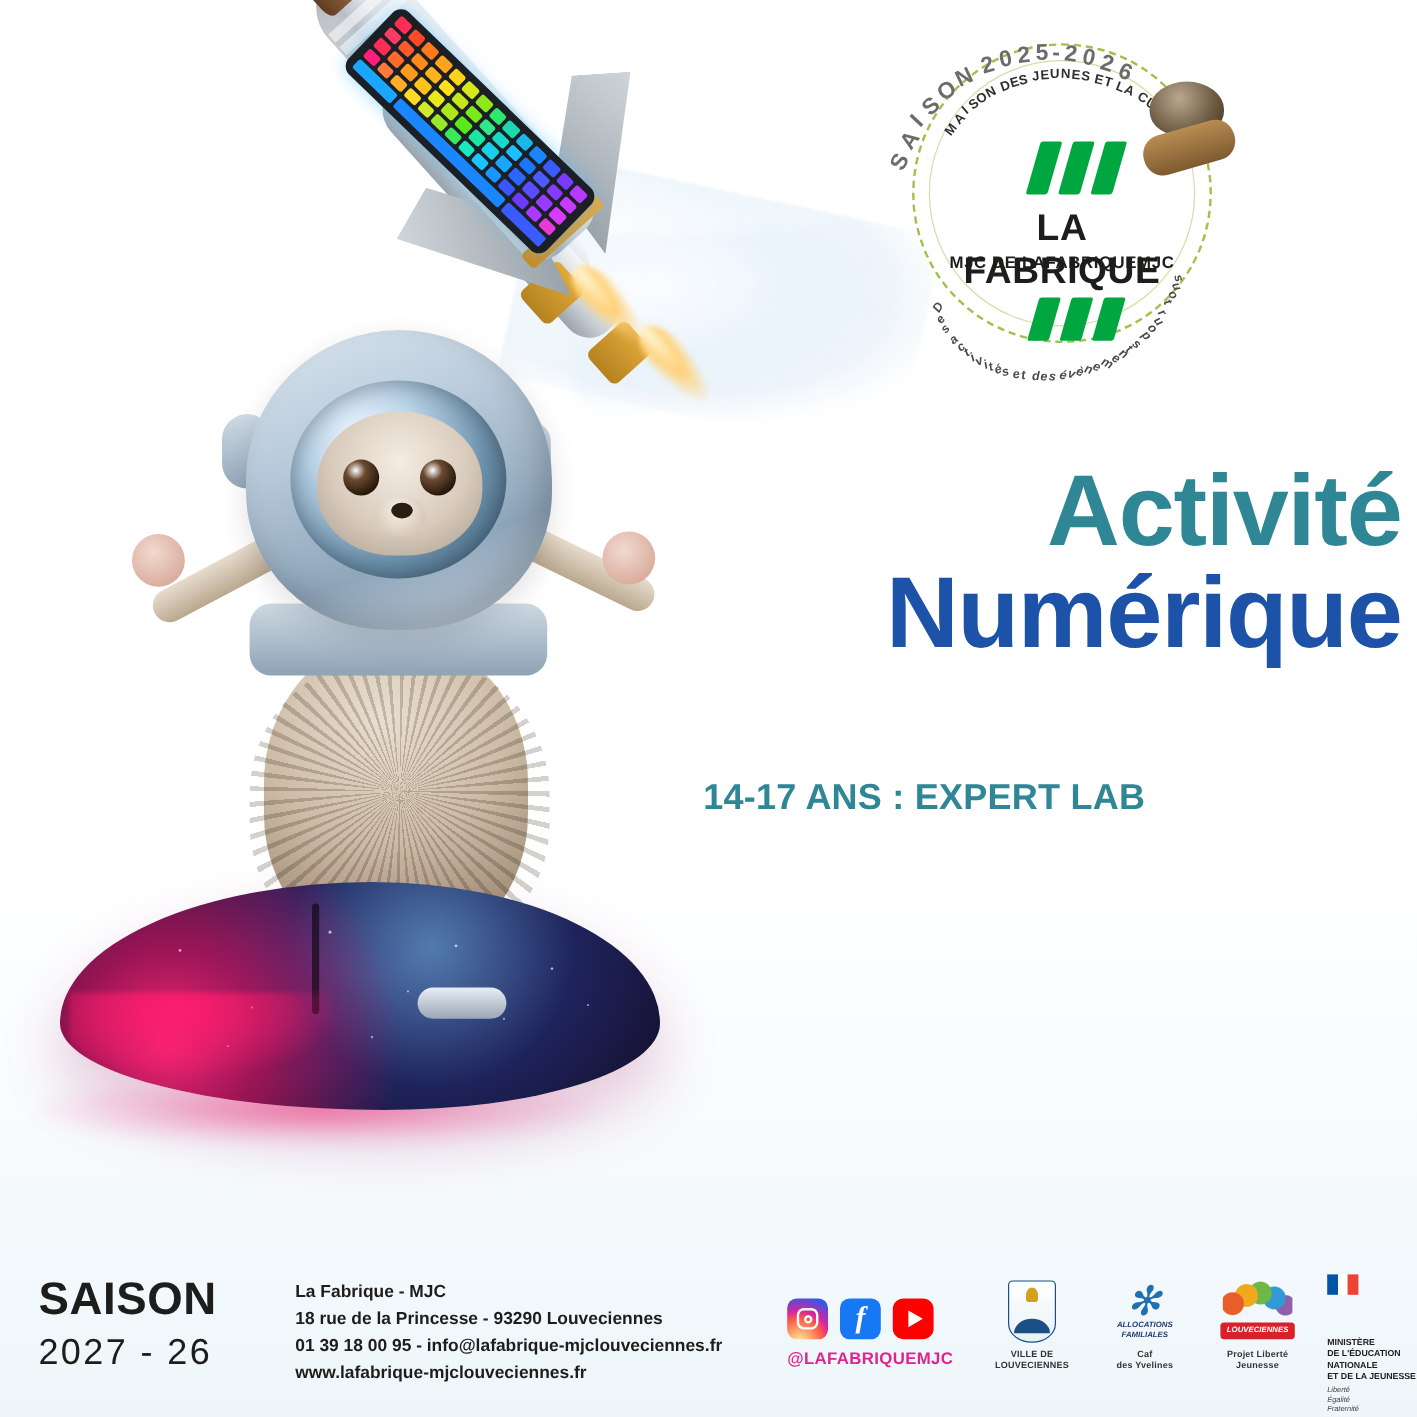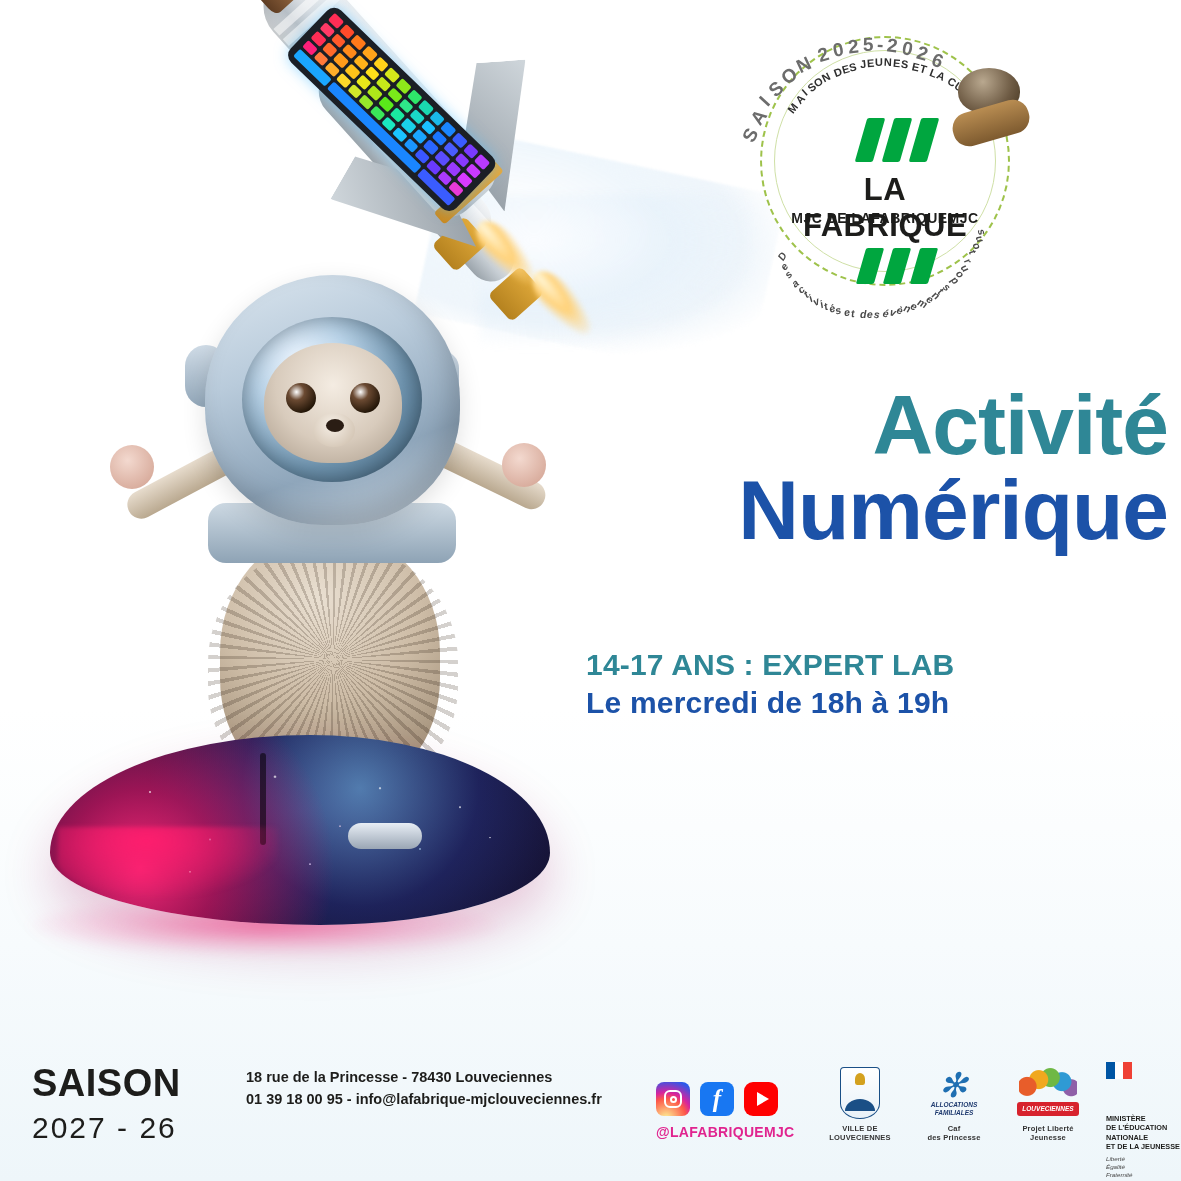--- a/index.html
+++ b/index.html
@@ -670,34 +670,35 @@
   <div class="title">
     <div class="title-1">Activité</div>
     <div class="title-2">Numérique</div>
   </div>
 
   <div class="courses">
     <div class="course">
     </div>
     <div class="course">
       <div class="course-title">14-17 ANS : EXPERT LAB</div>
-      <div class="course-time">Le mercredi de 18h à 19h</div>
     </div>
   </div>
 
   <div class="footer">
 
     <div class="saison-block">
       <div class="saison-word">SAISON</div>
       <div class="saison-years">2027 - 26</div>
     </div>
 
     <div class="address-block">
-      <div class="address-line">18 rue de la Princesse - 78430 Louveciennes</div>
+      <div class="address-line">La Fabrique - MJC</div>
+      <div class="address-line">18 rue de la Princesse - 93290 Louveciennes</div>
       <div class="address-line">01 39 18 00 95 - info@lafabrique-mjclouveciennes.fr</div>
+      <div class="address-line">www.lafabrique-mjclouveciennes.fr</div>
     </div>
 
     <div class="social-block">
       <div class="social-icons">
         <span class="si si-insta">
           <i class="ring"></i>
             <i class="dot"></i>
         </span>
         <span class="si si-fb">
           <i class="f">f</i>
@@ -724,21 +725,21 @@
 
       <div class="partner">
         <div class="partner-mark">
           <span class="caf">
             <i class="caf-flake">✻</i>
             <i class="caf-text" style="white-space: pre-line;">ALLOCATIONS
 FAMILIALES</i>
           </span>
         </div>
         <div class="partner-label" style="white-space: pre-line;">Caf
-des Princesse</div>
+des Yvelines</div>
       </div>
 
       <div class="partner">
         <div class="partner-mark">
           <span class="pej">
             <i class="pej-tree"></i>
             <i class="pej-base">
                 <span>LOUVECIENNES</span>
               </i>
           </span>

